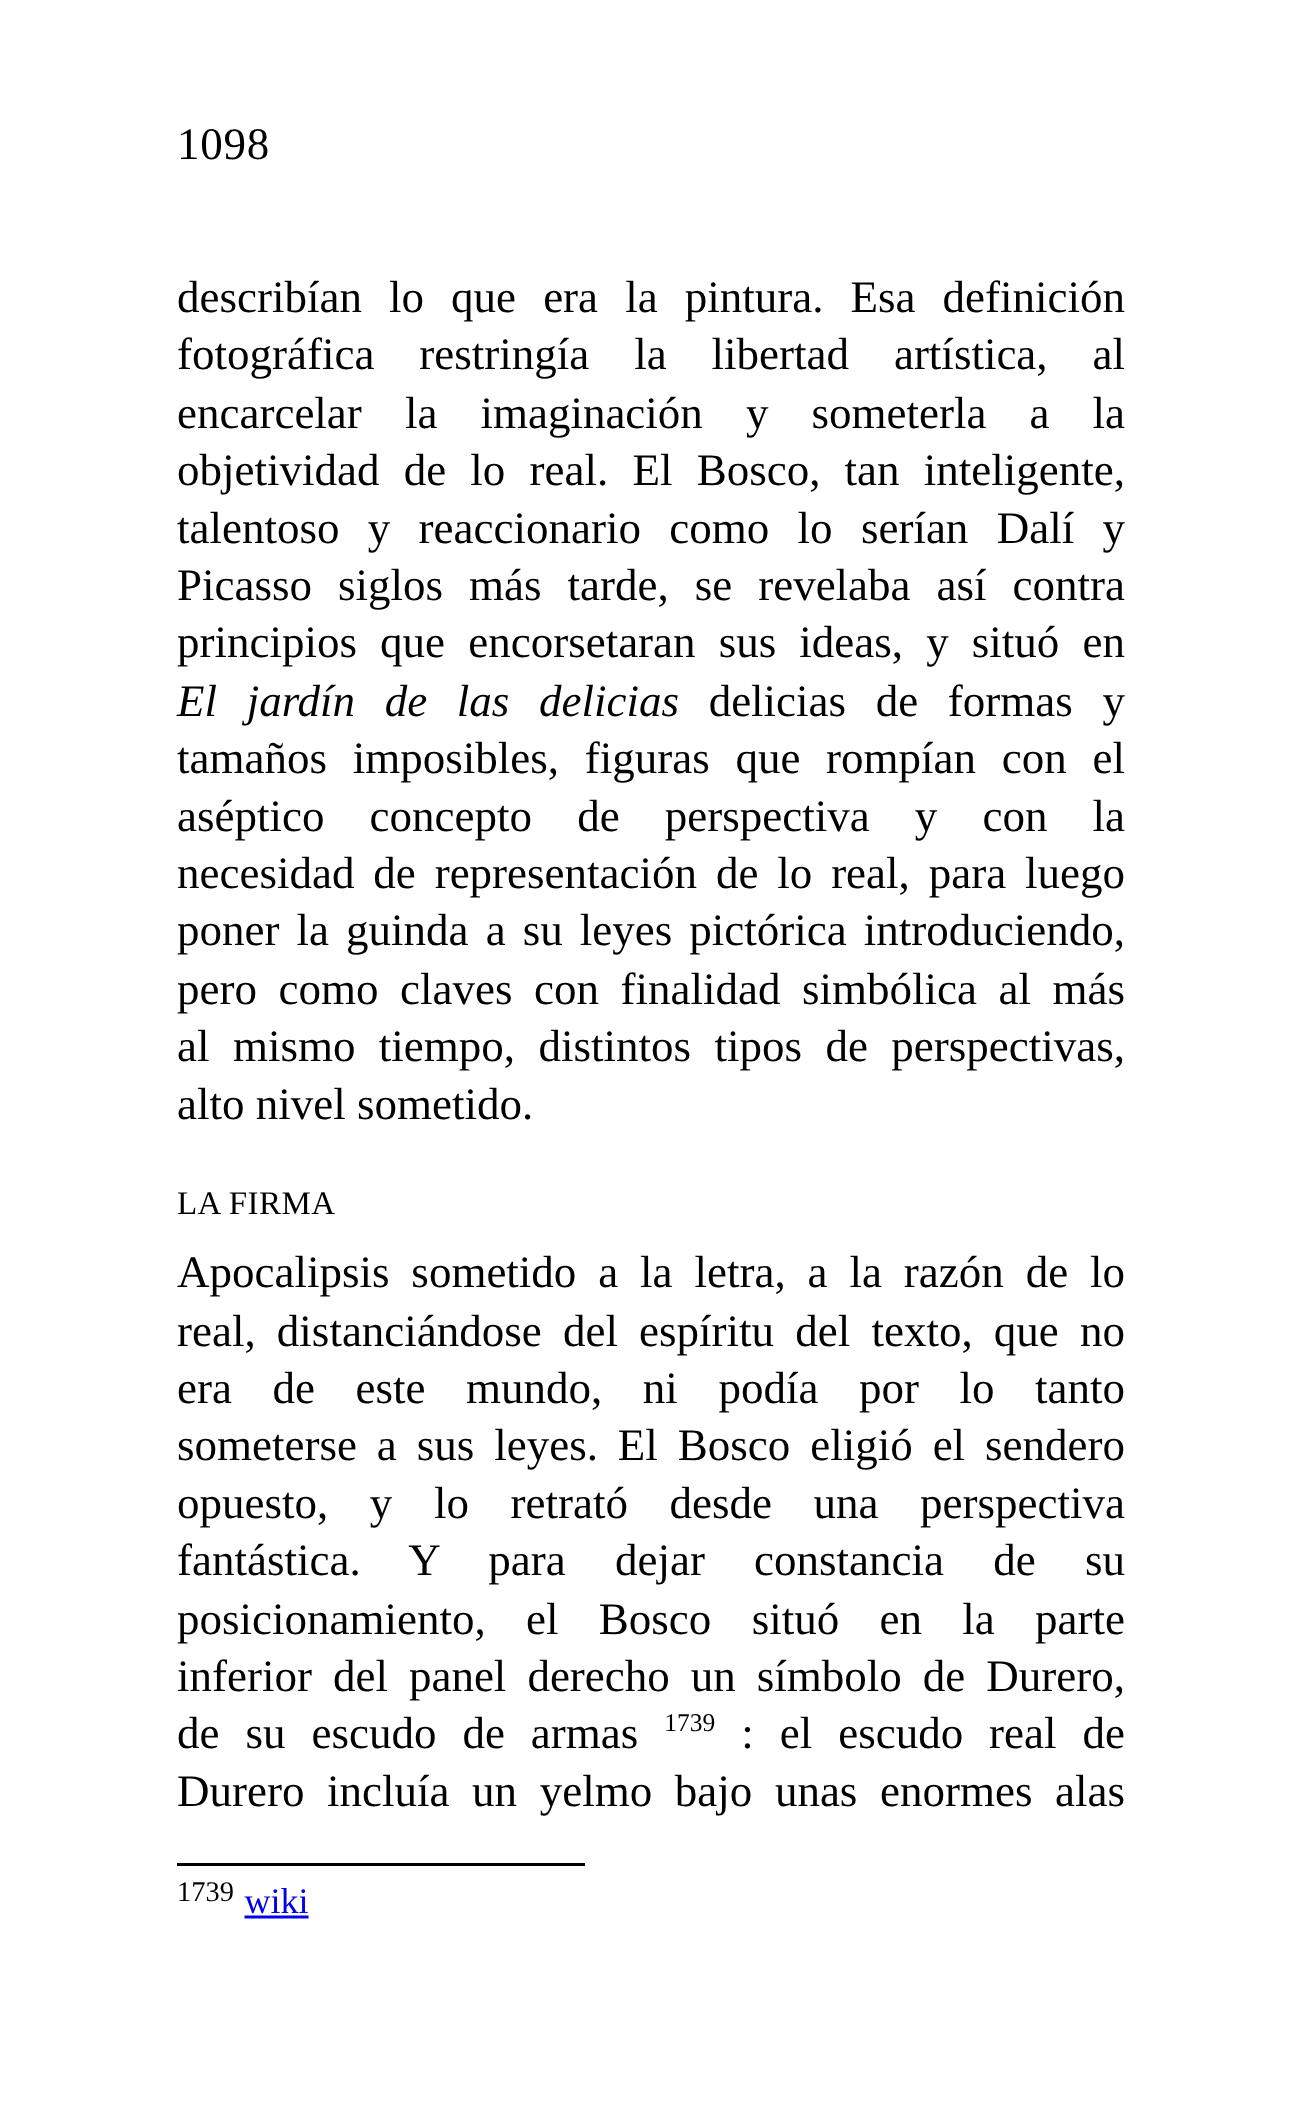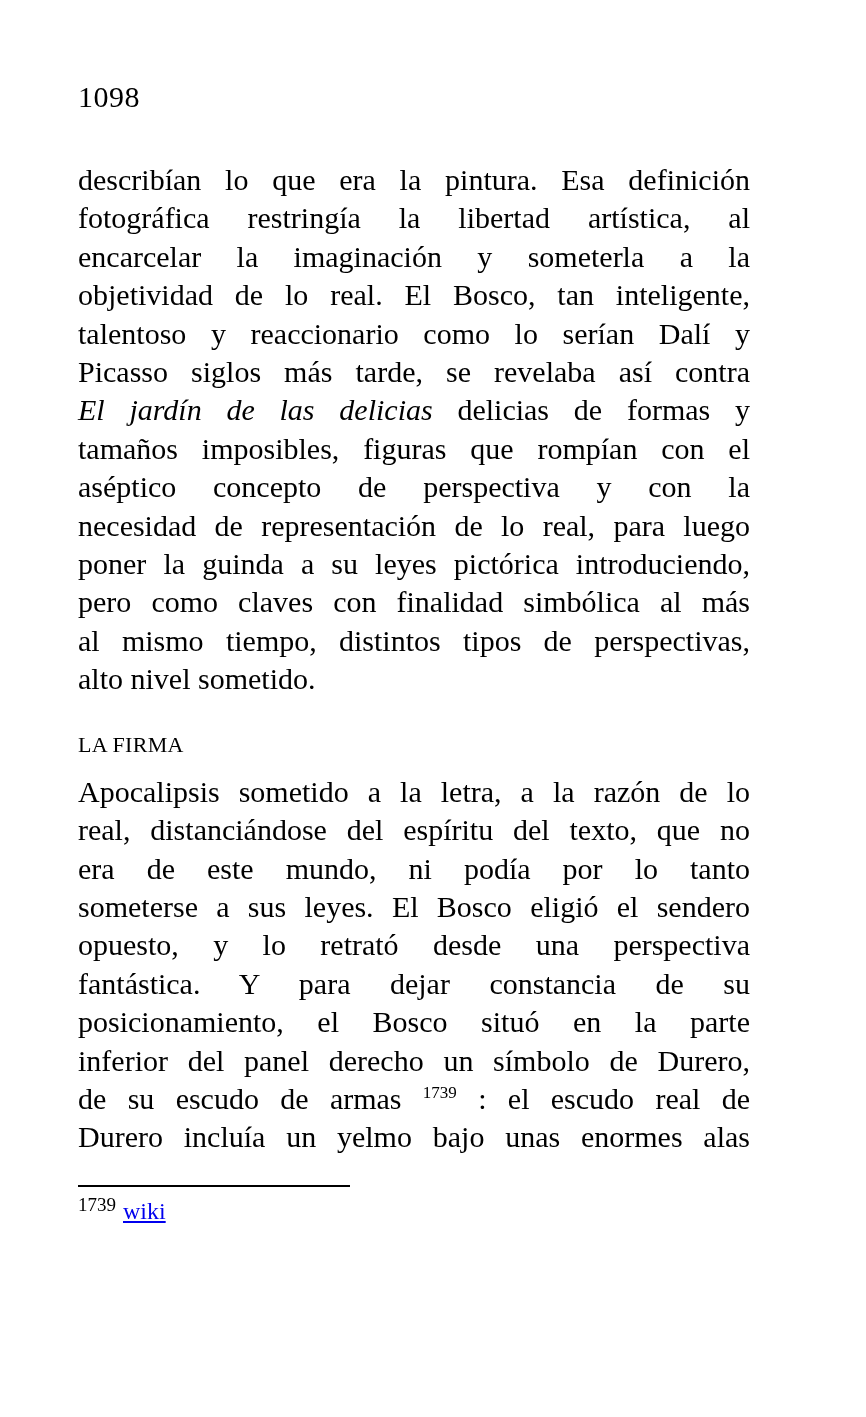--- a/index.html
+++ b/index.html
@@ -12,29 +12,29 @@
     height: 1417px;
     overflow: hidden;
     font-family: "Liberation Serif", "DejaVu Serif", serif;
     color: var(--text-color, #000000);
     position: relative;
   }
   .page {
     box-sizing: border-box;
     width: 866px;
     height: 1417px;
-    padding: 78px 116px 0 78px;
+    padding: 78px 116px 0 118px;
   }
   .page-number {
     font-size: 30px;
     line-height: 38px;
     letter-spacing: 0.5px;
   }
   
-  .block-0 { margin-top: 45px; }   
+  .block-0 { margin-top: 64px; }   
   .block-1 { margin-top: 32px; }   
   .block-2 { margin-top: 14px; }   
   .line {
     font-size: 30px;
     line-height: 38.4px;
     text-align: justify;
     text-align-last: justify;
     text-justify: inter-word;
     white-space: normal;
   }
@@ -81,20 +81,21 @@
   <div class="page-number">1098</div>
 
   <div>
       <div class="para block-0">
         <div class="line"><span>describían lo que era la pintura. Esa definición</span></div>
         <div class="line"><span>fotográfica restringía la libertad artística, al</span></div>
         <div class="line"><span>encarcelar la imaginación y someterla a la</span></div>
         <div class="line"><span>objetividad de lo real. El Bosco, tan inteligente,</span></div>
         <div class="line"><span>talentoso y reaccionario como lo serían Dalí y</span></div>
         <div class="line"><span>Picasso siglos más tarde, se revelaba así contra</span></div>
+        <div class="line"><span>principios que encorsetaran sus ideas, y situó en</span></div>
         <div class="line"><span class="seg-italic">El jardín de las delicias</span><span> delicias de formas y</span></div>
         <div class="line"><span>tamaños imposibles, figuras que rompían con el</span></div>
         <div class="line"><span>aséptico concepto de perspectiva y con la</span></div>
         <div class="line"><span>necesidad de representación de lo real, para luego</span></div>
         <div class="line"><span>poner la guinda a su leyes pictórica introduciendo,</span></div>
         <div class="line"><span>pero como claves con finalidad simbólica al más</span></div>
         <div class="line"><span>al mismo tiempo, distintos tipos de perspectivas,</span></div>
         <div class="line last"><span>alto nivel sometido.</span></div>
       </div>
       <div class="heading block-1">LA FIRMA</div>

